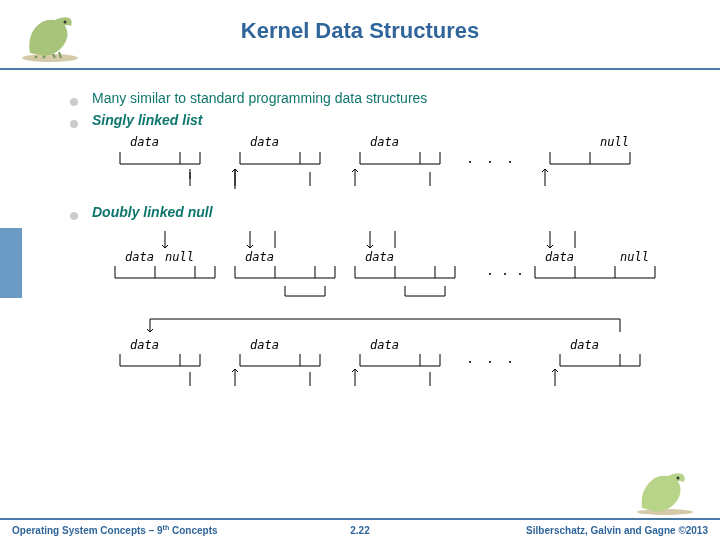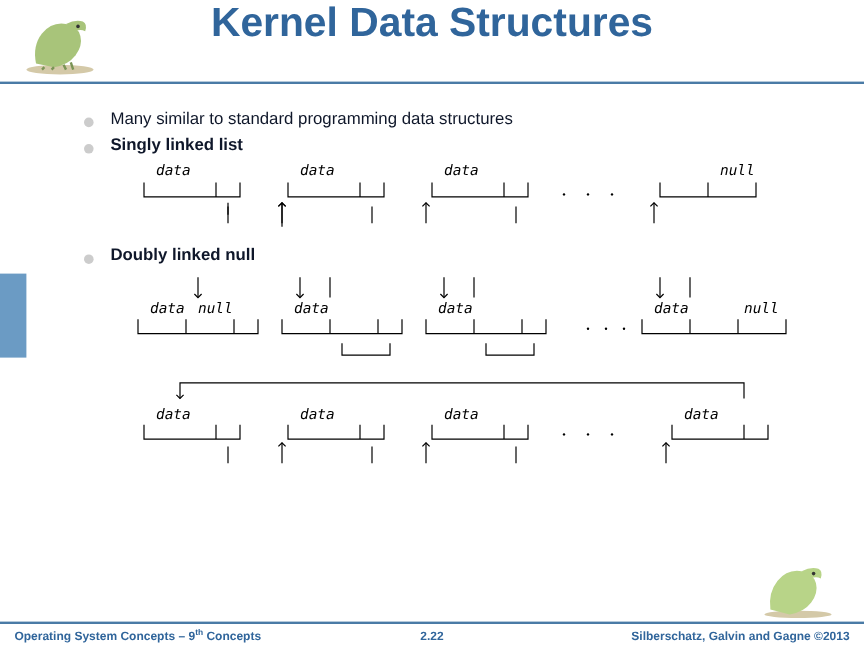--- a/index.html
+++ b/index.html
@@ -18,53 +18,54 @@
   }
   .logo-left {
     position: absolute;
     left: 15px;
     top: 8px;
     width: 70px;
     height: 55px;
   }
   .title {
     text-align: center;
-    font-size: 34px;
+    padding-top: 18px;
+    font-size: 22px;
     font-weight: bold;
     color: #30659b;
   }
   .side-tab {
     position: absolute;
     left: 0;
     top: 228px;
     width: 22px;
     height: 70px;
     background: #6b9bc4;
   }
   .content {
     padding: 20px 50px 0 70px;
     font-size: 14px;
-    color: #0f172a;
+    color: #0f766e;
   }
   .bullet-item {
     display: flex;
     align-items: baseline;
     margin-bottom: 6px;
   }
   .bullet {
     width: 8px;
     height: 8px;
     background: #ccc;
     border-radius: 50%;
     margin-right: 14px;
     flex-shrink: 0;
     position: relative;
     top: 3px;
   }
-  .italic { font-weight: bold; }
+  .italic { font-style: italic; font-weight: bold; }
   .diagram {
     margin: 4px 0 10px 40px;
     font-style: italic;
   }
   .footer {
     position: absolute;
     bottom: 0;
     left: 0;
     right: 0;
     height: 22px;

